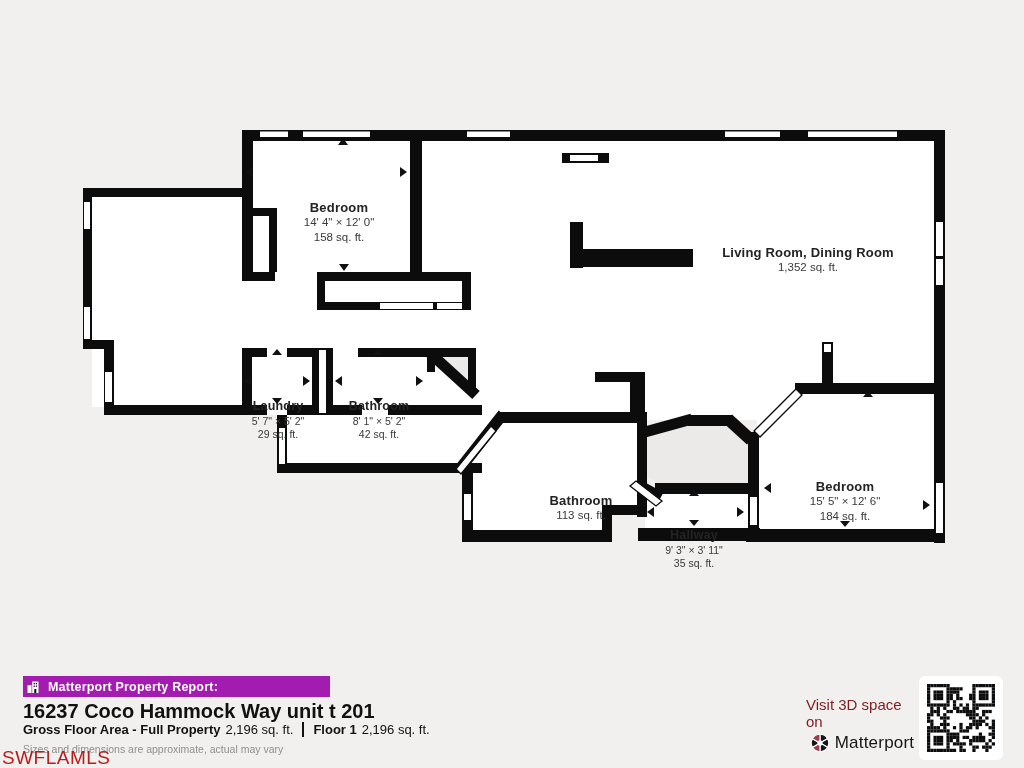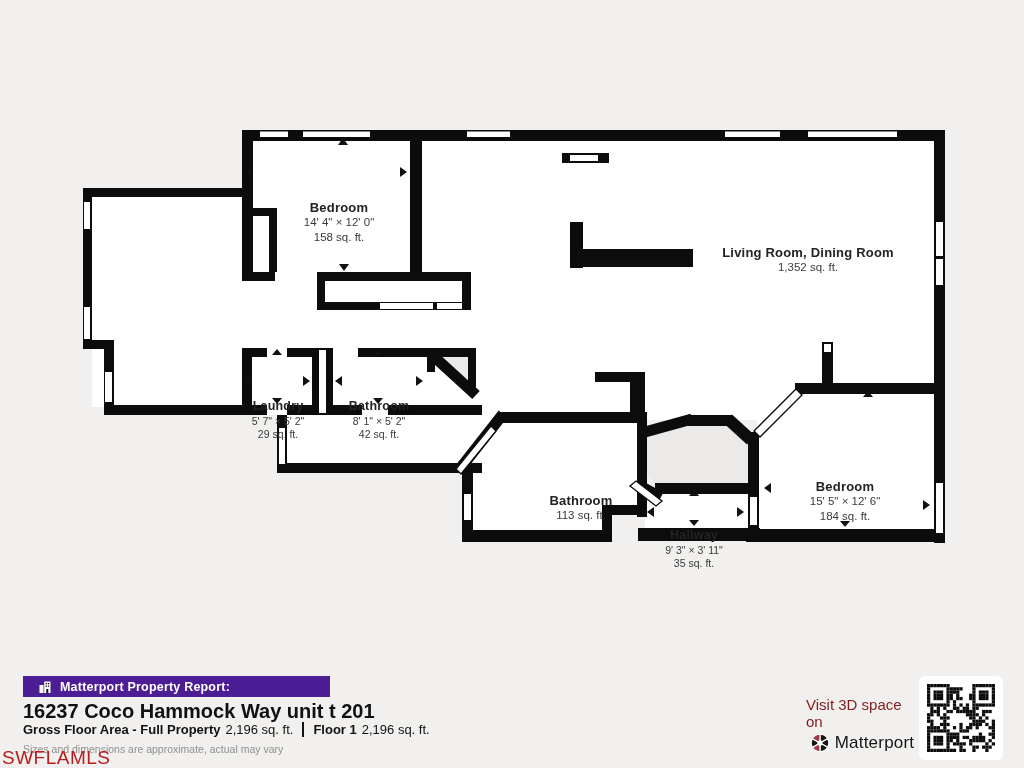--- a/index.html
+++ b/index.html
@@ -13,22 +13,22 @@
   .room-label{
     position:absolute;transform:translateX(-50%);
     text-align:center;white-space:nowrap;color:#2e2e2e;line-height:1.18;
   }
   .room-label .rn{display:block;font-weight:bold;font-size:13px;color:#232323;letter-spacing:.2px;margin-top:35px;}
   .room-label .rd,.room-label .ra{display:block;font-size:11.5px;color:#3a3a3a;margin-top:1px;}
   .room-label.sm .rn{font-size:12.5px;}
   .room-label.sm .rd,.room-label.sm .ra{font-size:10.5px;}
   
   .footer-bar{
-    position:absolute;left:23px;top:676px;width:307px;height:21px;background:#4c1d95;
-    display:flex;align-items:center;gap:9px;padding-left:16px;box-sizing:border-box;
+    position:absolute;left:23px;top:676px;width:307px;height:21px;background:#a21caf;
+    display:flex;align-items:center;gap:9px;padding-left:4px;box-sizing:border-box;
   }
   .footer-bar .bar-label{color:#fff;font-size:12.5px;font-weight:bold;letter-spacing:.2px;}
   .address{position:absolute;left:23px;top:700px;font-size:20px;font-weight:bold;color:#111;}
   .gfa{position:absolute;left:23px;top:722px;font-size:13px;color:#111;display:flex;align-items:flex-end;}
   .gfa b{font-weight:bold;}
   .gfa .val{margin-left:5px;}
   .gfa .divider{display:inline-block;width:2px;height:15px;background:#111;margin:0 9px;}
   .disclaimer{position:absolute;left:23px;top:743px;font-size:10.5px;color:#8f8f8f;}
   .watermark{position:absolute;left:2px;top:747px;font-size:19px;color:#b91c1c;letter-spacing:.5px;}
   .visit-block{

